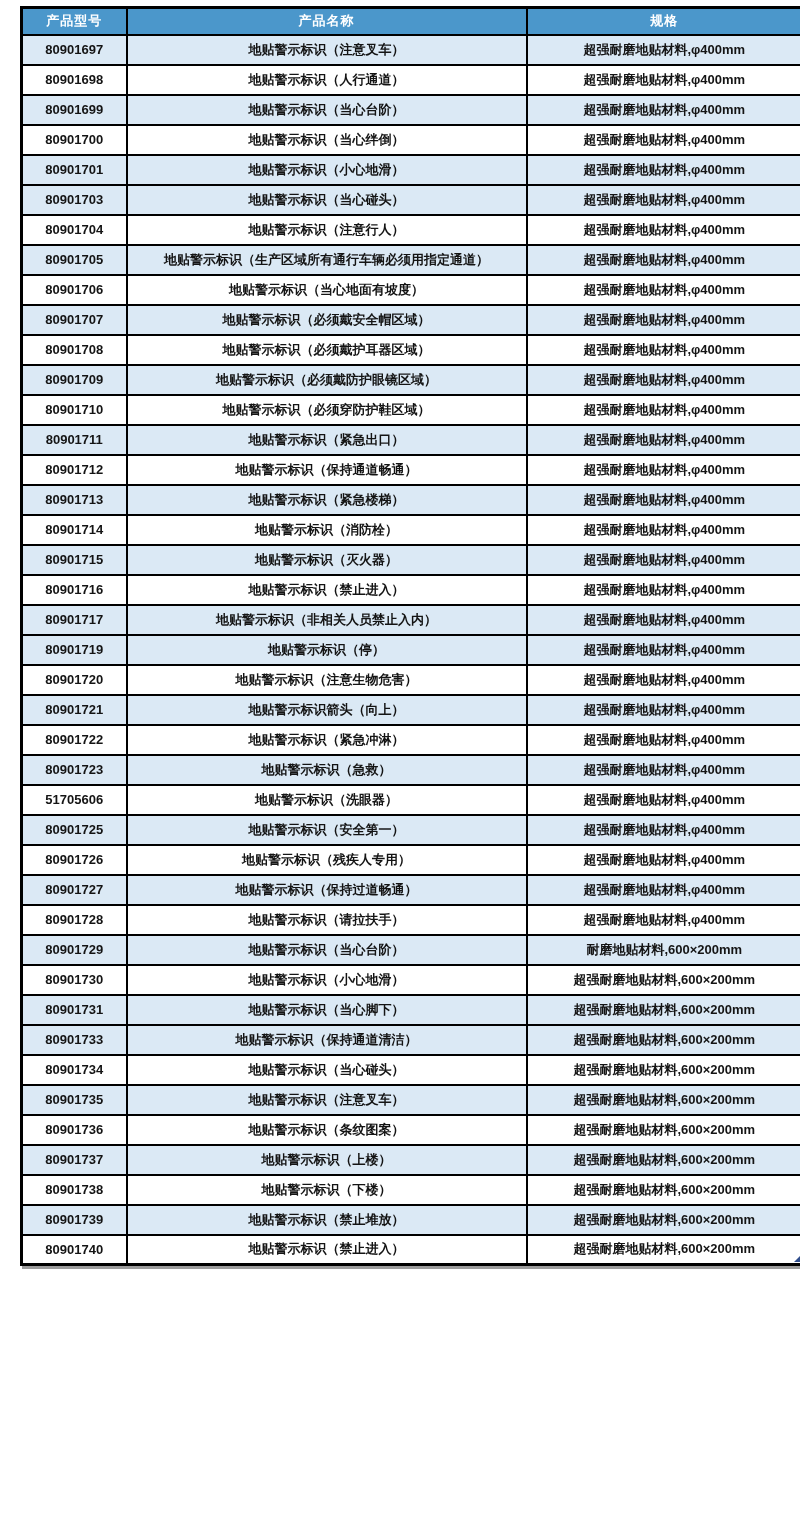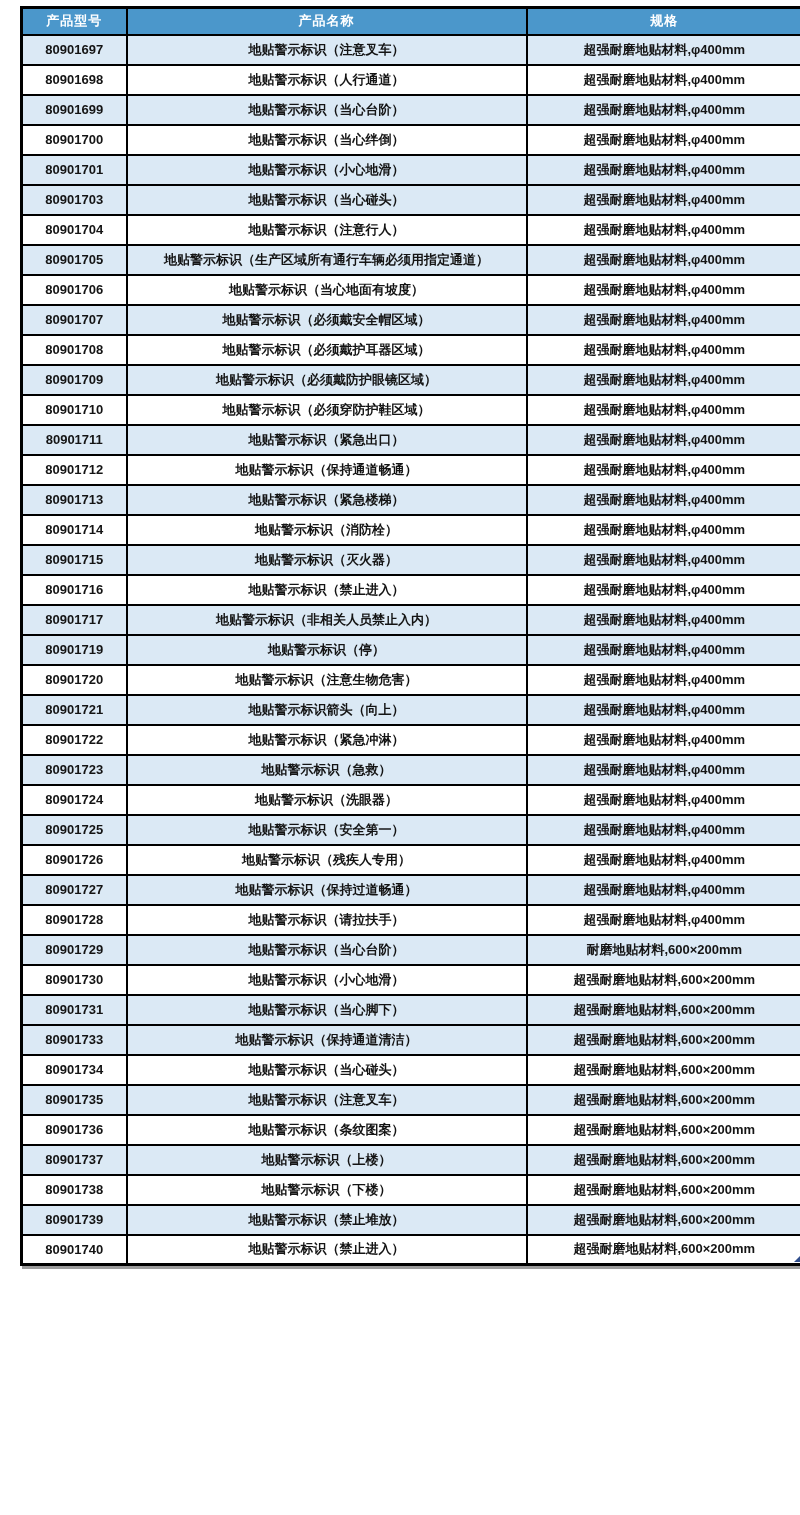--- a/index.html
+++ b/index.html
@@ -208,21 +208,21 @@
           <td class="col-model">80901722</td>
           <td class="col-name">地贴警示标识（紧急冲淋）</td>
           <td class="col-spec">超强耐磨地贴材料,φ400mm</td>
         </tr>
         <tr class="stripe">
           <td class="col-model">80901723</td>
           <td class="col-name">地贴警示标识（急救）</td>
           <td class="col-spec">超强耐磨地贴材料,φ400mm</td>
         </tr>
         <tr>
-          <td class="col-model">80901724</td>
+          <td class="col-model">51705606</td>
           <td class="col-name">地贴警示标识（洗眼器）</td>
           <td class="col-spec">超强耐磨地贴材料,φ400mm</td>
         </tr>
         <tr class="stripe">
           <td class="col-model">80901725</td>
           <td class="col-name">地贴警示标识（安全第一）</td>
           <td class="col-spec">超强耐磨地贴材料,φ400mm</td>
         </tr>
         <tr>
           <td class="col-model">80901726</td>

